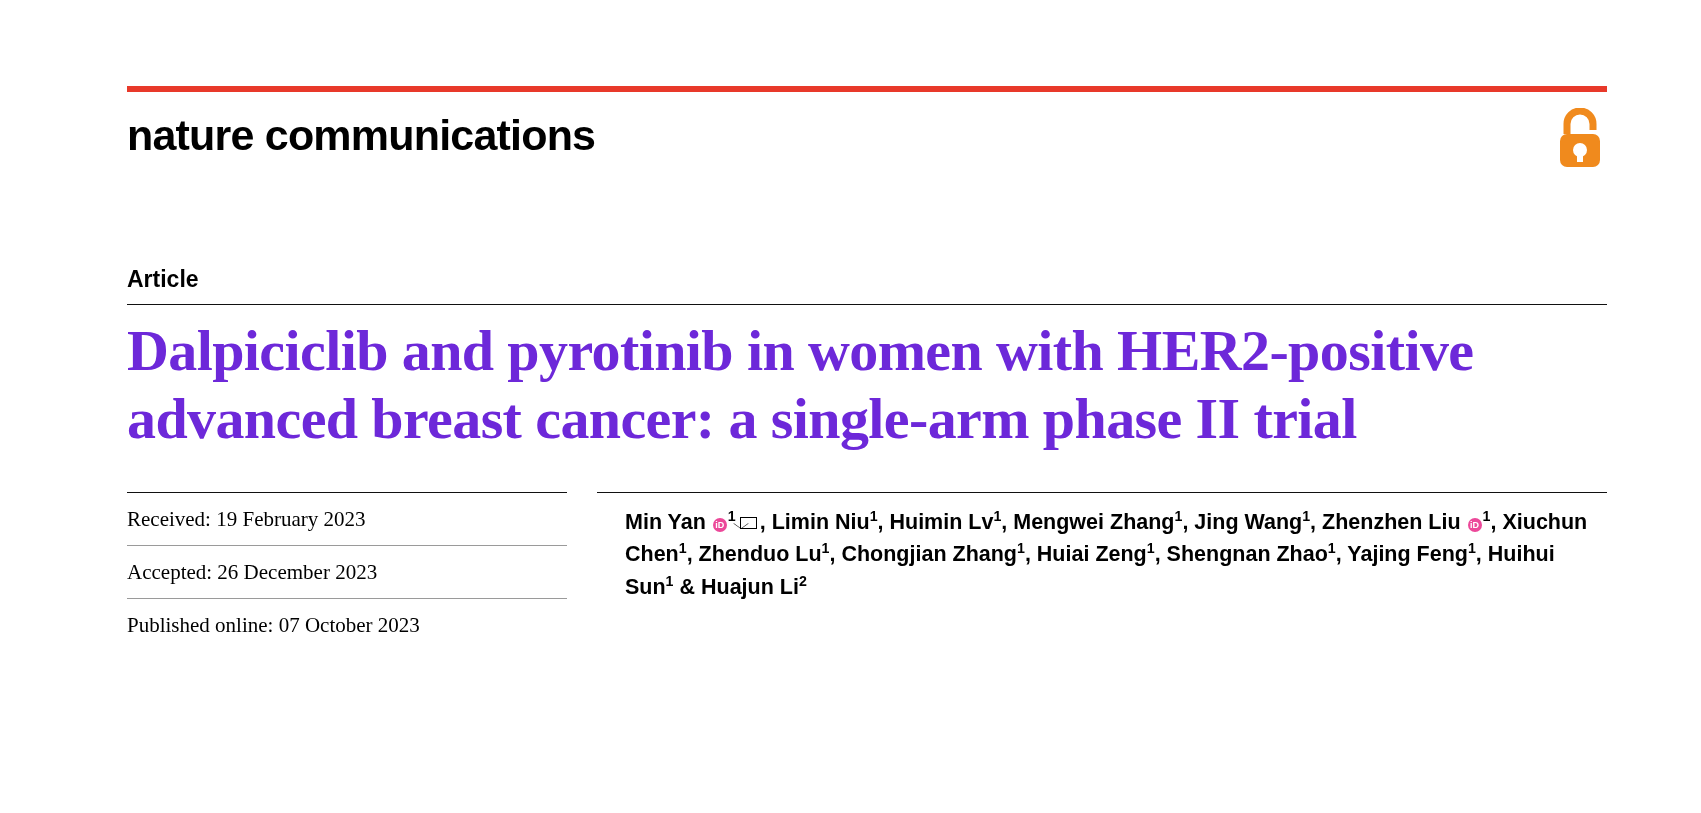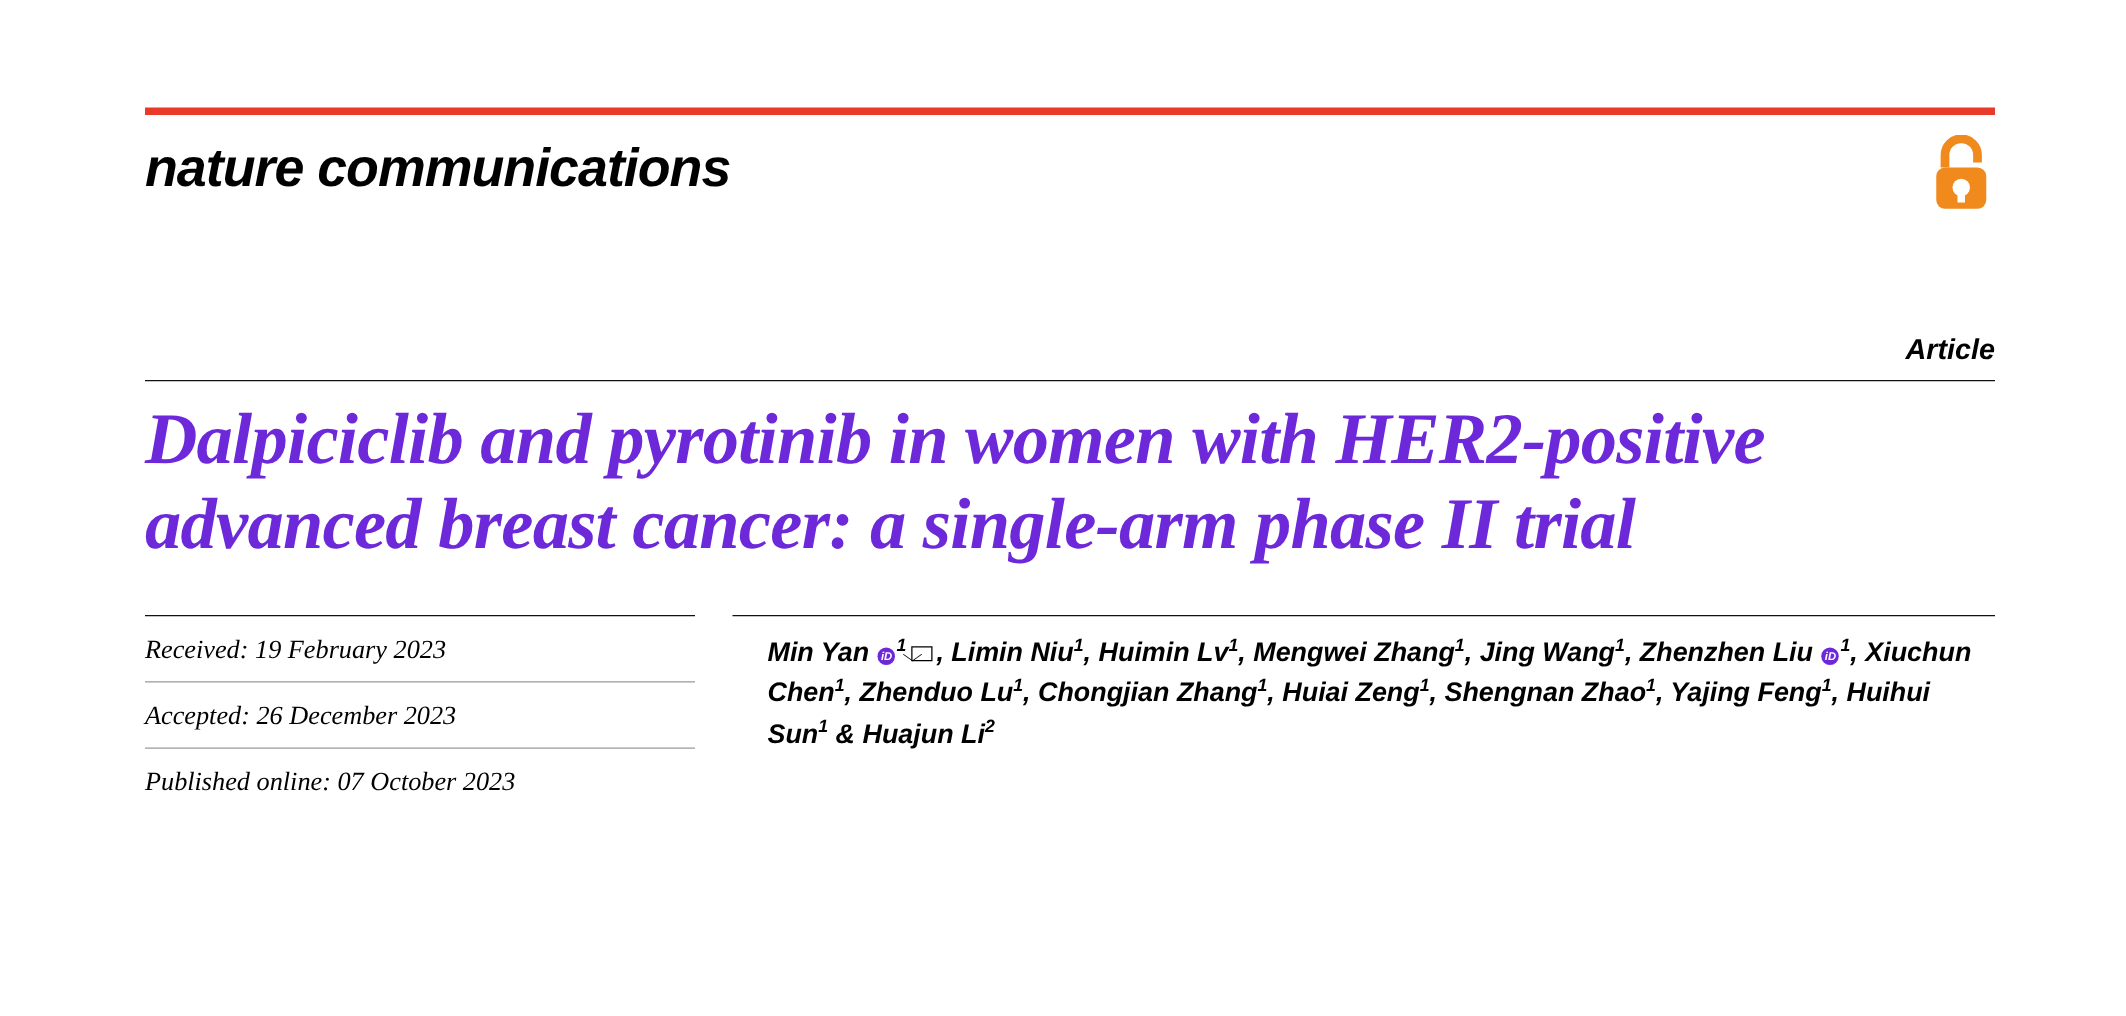--- a/index.html
+++ b/index.html
@@ -15,24 +15,23 @@
     overflow: hidden;
   }
   .page {
     position: relative;
     width: 1701px;
     height: 813px;
     background: #ffffff;
   }
   .content {
     position: absolute;
-    left: 116px;
+    left: 127px;
     top: 0;
     width: 1480px;
-    font-style: italic;
   }
 
   
   .top-rule {
     margin-top: 86px;
     height: 6px;
     background: #e8392a;
     width: 1480px;
   }
 
@@ -56,21 +55,21 @@
     top: -6px;
     width: 54px;
     height: 62px;
   }
 
   
   .article-row {
     margin-top: 82px;
     display: flex;
     align-items: baseline;
-    justify-content: flex-end;
+    justify-content: space-between;
     padding-bottom: 11px;
     border-bottom: 1.5px solid #111;
   }
   .article-label {
     font-family: "Liberation Sans", sans-serif;
     font-weight: 700;
     font-size: 23px;
     color: #000;
   }
   .doi-link {
@@ -131,21 +130,21 @@
   .authors sup {
     font-size: 0.66em;
     vertical-align: super;
     line-height: 0;
   }
   .orcid {
     display: inline-block;
     width: 14px;
     height: 14px;
     border-radius: 50%;
-    background: #6d28d9;
+    background: #ec4899;
     color: #fff;
     font-size: 9px;
     line-height: 14px;
     text-align: center;
     font-family: "Liberation Sans", sans-serif;
     font-weight: 700;
     vertical-align: 1px;
     margin: 0 1px;
   }
   .mail-icon {

